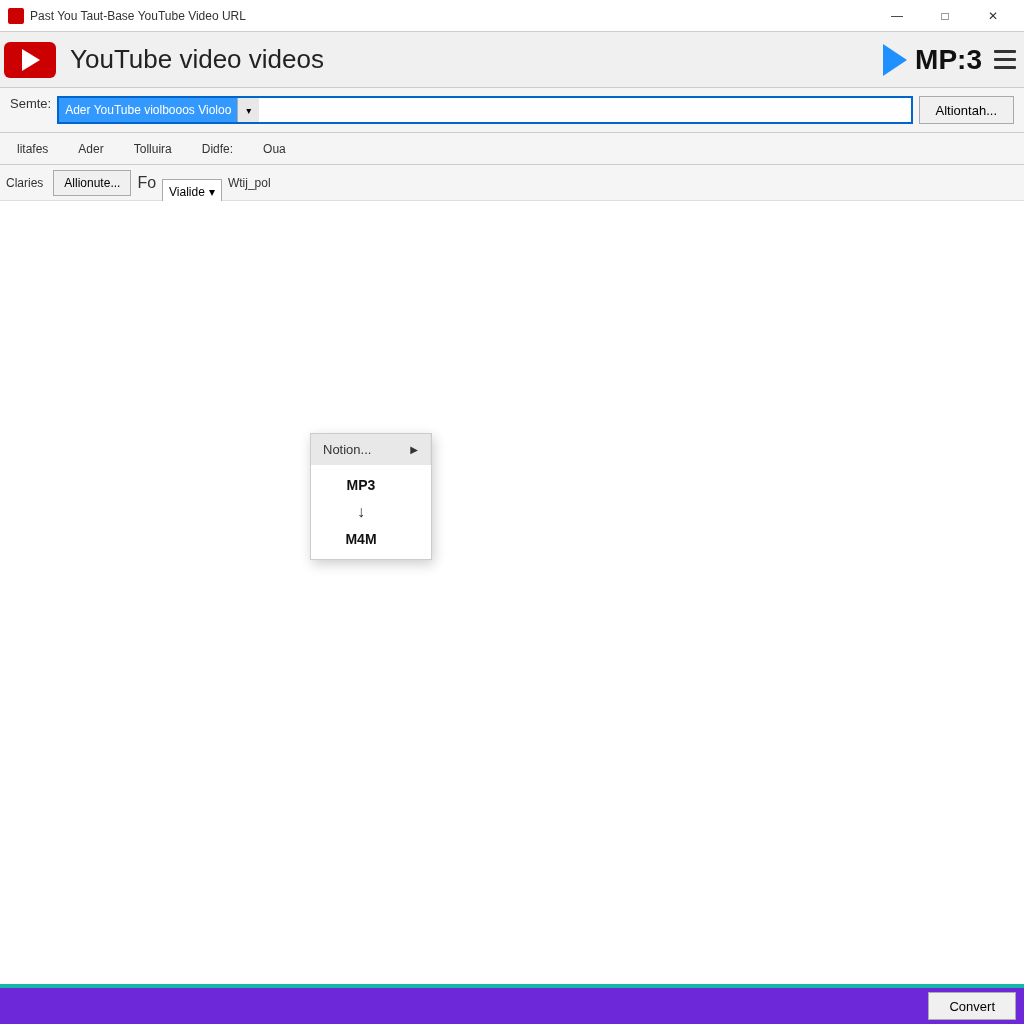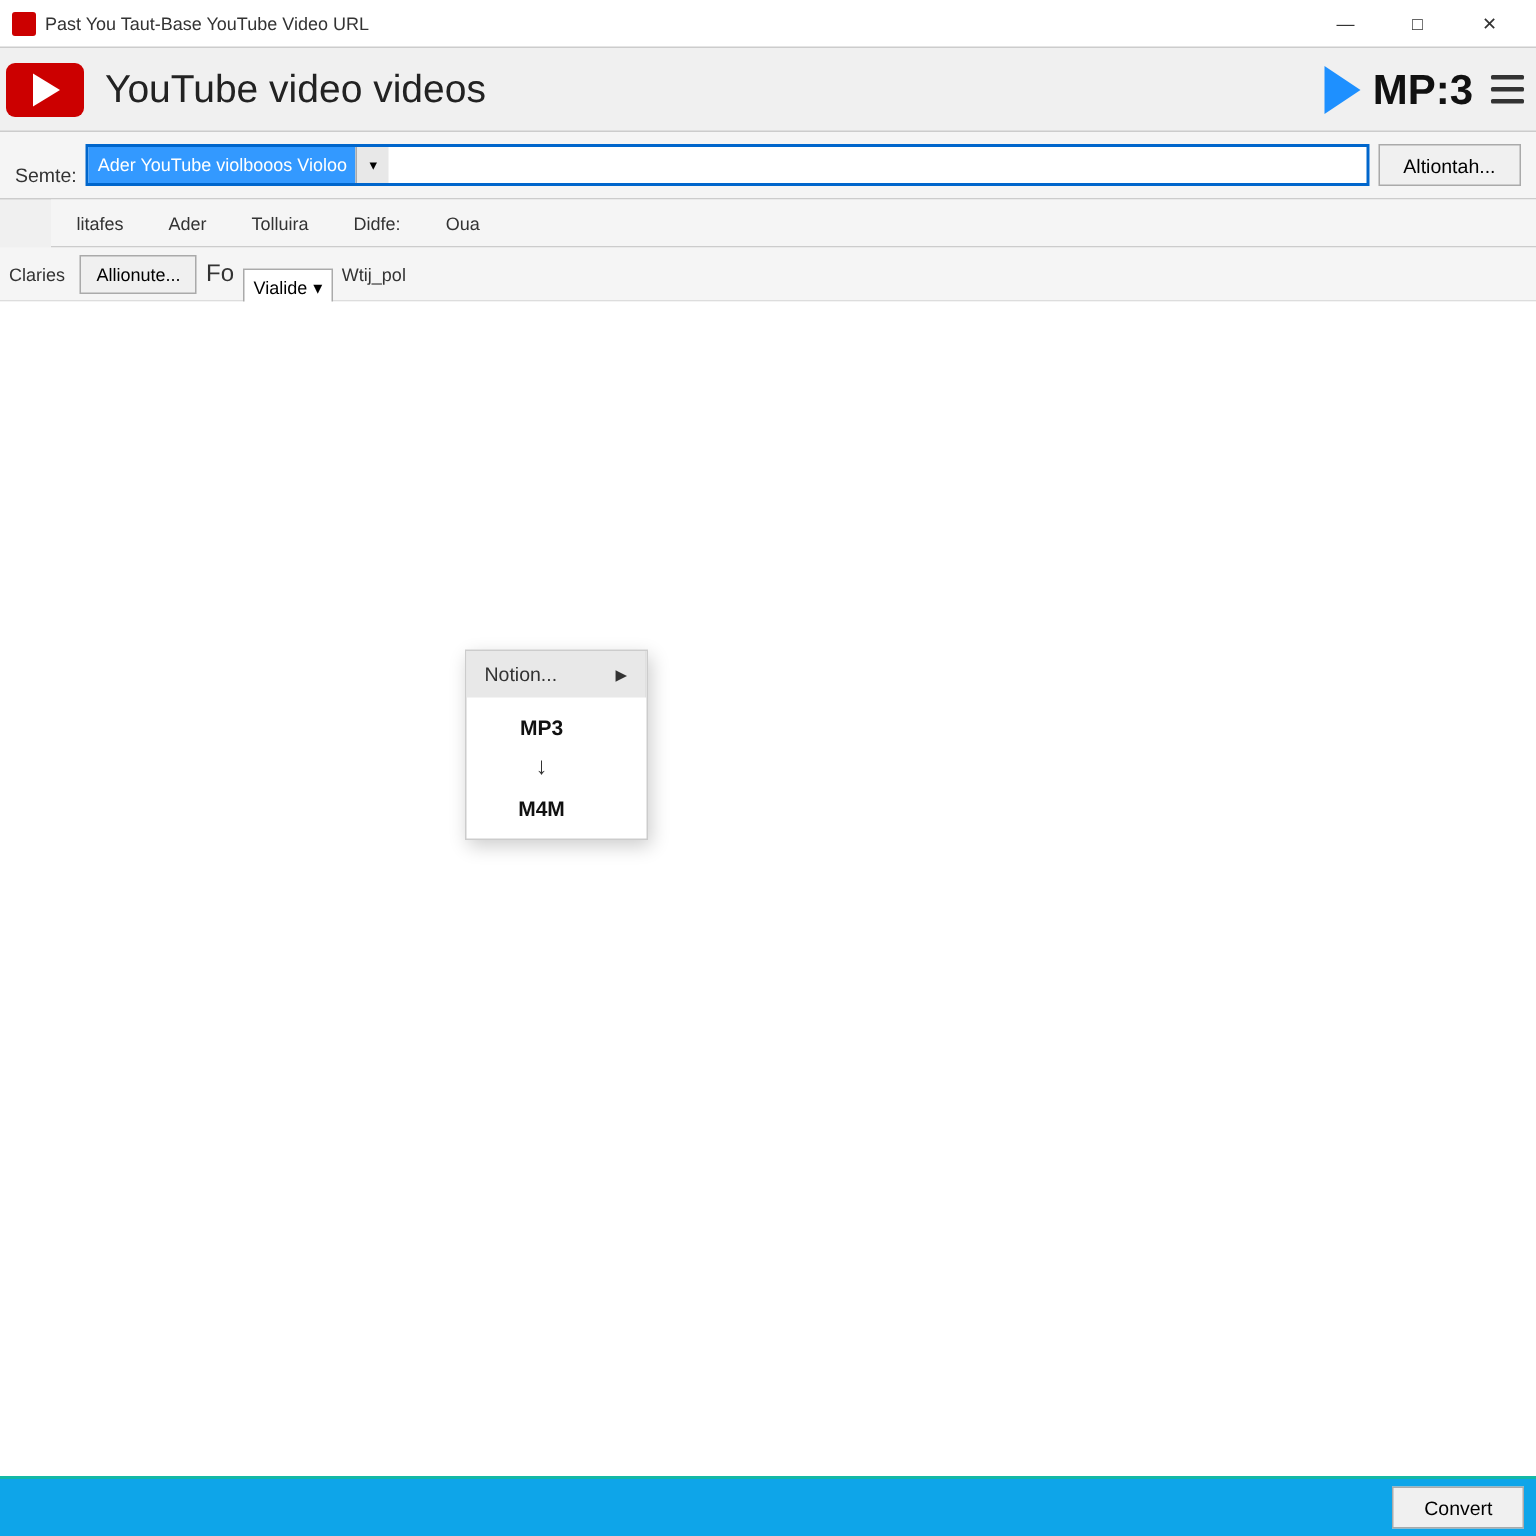--- a/index.html
+++ b/index.html
@@ -136,21 +136,21 @@
       height: 3px;
       background: #333;
       border-radius: 1px;
     }
 
     
     .toolbar-row {
       background: #f5f5f5;
       padding: 8px 10px;
       display: flex;
-      align-items: flex-end;
+      align-items: flex-start;
       gap: 6px;
       border-bottom: 1px solid #ccc;
     }
 
     .source-label {
       font-size: 13px;
       color: #333;
       white-space: nowrap;
     }
 
@@ -210,21 +210,20 @@
     }
 
     
     .tabs-row {
       background: #f5f5f5;
       display: flex;
       align-items: center;
       border-bottom: 1px solid #ccc;
       padding: 0 0 0 2px;
       height: 32px;
-      margin-left: 34px;
     }
 
     .tab-item {
       padding: 6px 14px;
       font-size: 12px;
       color: #333;
       border: 1px solid transparent;
       cursor: pointer;
       white-space: nowrap;
       height: 100%;
@@ -284,22 +283,22 @@
 
     
     .main-content {
       flex: 1;
       background: white;
       position: relative;
     }
 
     
     .bottom-bar {
-      background: #0ea5e9;
-      border-top: 2px solid #14b8a6;
+      background: #6d28d9;
+      border-top: 4px solid #14b8a6;
       display: flex;
       justify-content: flex-end;
       align-items: center;
       padding: 6px 8px;
       height: 40px;
     }
 
     .convert-btn {
       height: 28px;
       padding: 0 20px;

